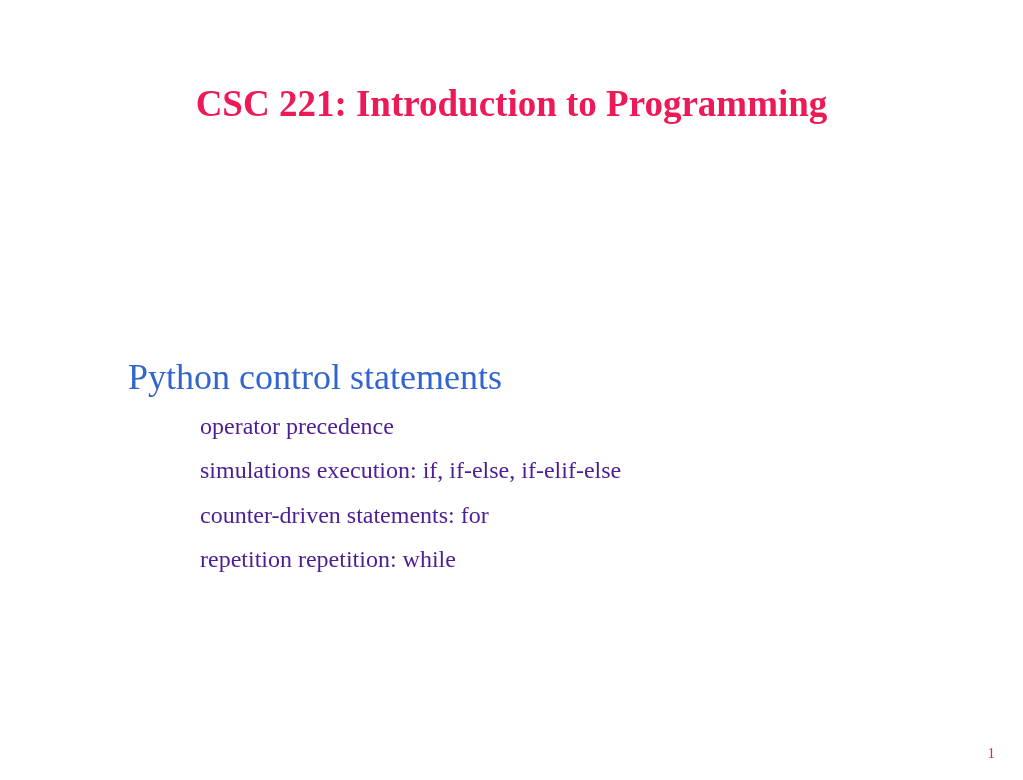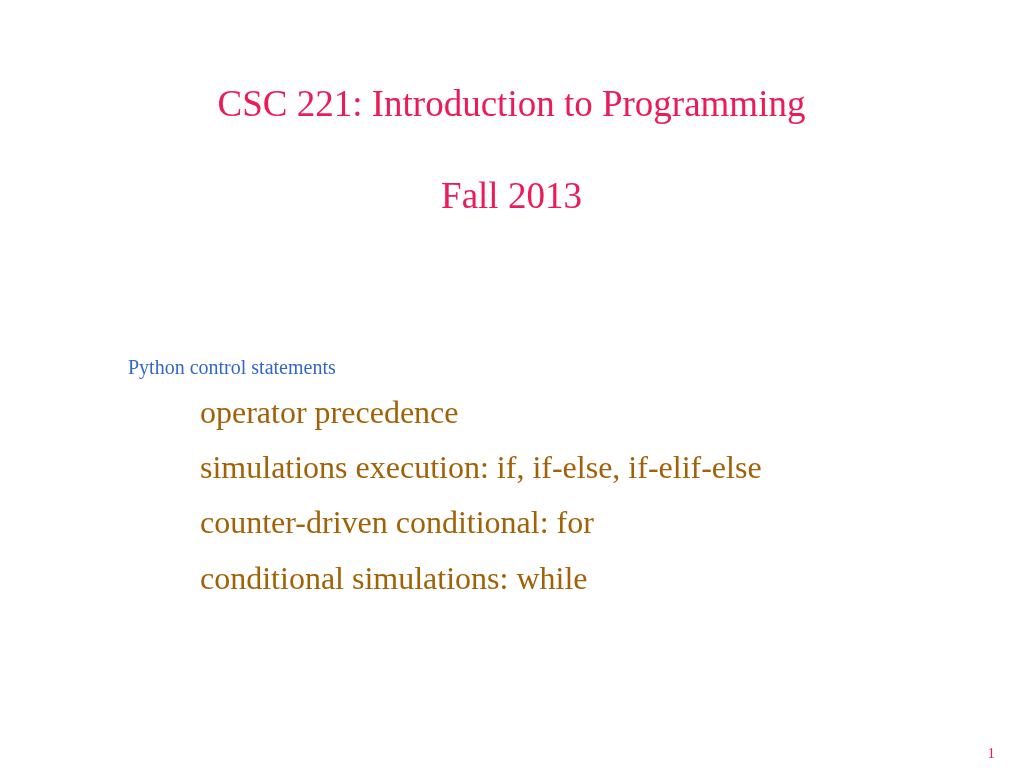--- a/index.html
+++ b/index.html
@@ -20,38 +20,38 @@
       height: 100%;
       position: relative;
     }
     .title-block {
       text-align: center;
       padding-top: 82px;
     }
     .title-line1 {
       color: #ed1a58;
       font-size: 37px;
-      font-weight: normal;
+      font-weight: bold;
       line-height: 1.2;
     }
     .title-line2 {
       color: #ed1a58;
       font-size: 37px;
       font-weight: normal;
       line-height: 1.2;
       margin-top: 48px;
     }
     .content-block {
       position: absolute;
       left: 128px;
       top: 356px;
     }
     .subtitle {
       color: #3366cc;
-      font-size: 20px;
+      font-size: 36px;
       font-weight: normal;
     }
     .bullet-list {
       margin-top: 12px;
       margin-left: 40px;
     }
     .bullet-item {
       display: flex;
       align-items: flex-start;
       margin-bottom: 12px;
@@ -59,58 +59,57 @@
     .bullet-marker {
       font-family: Arial, sans-serif;
       font-size: 24px;
       color: #000000;
       margin-right: 18px;
       display: inline-block;
       width: 14px;
       line-height: 1.2;
     }
     .bullet-text {
-      color: #a16207;
-      font-size: 32px;
+      color: #4c1d95;
+      font-size: 24px;
       font-weight: normal;
       line-height: 1.35;
     }
     .page-number {
       position: absolute;
       bottom: 18px;
       right: 28px;
       color: #ed1a58;
       font-size: 15px;
     }
   </style>
 </head>
 <body>
 
 <div class="slide-container">
   <div class="title-block">
     <div class="title-line1">CSC 221: Introduction to Programming</div>
-    <div class="title-line2">Fall 2013</div>
   </div>
 
   <div class="content-block">
     <div class="subtitle">Python control statements</div>
     <div class="bullet-list">
       <div class="bullet-item">
         <span class="bullet-marker"></span>
         <span class="bullet-text">operator precedence</span>
       </div>
       <div class="bullet-item">
         <span class="bullet-marker"></span>
         <span class="bullet-text">simulations execution: if, if-else, if-elif-else</span>
       </div>
       <div class="bullet-item">
         <span class="bullet-marker"></span>
-        <span class="bullet-text">counter-driven conditional: for</span>
+        <span class="bullet-text">counter-driven statements: for</span>
       </div>
       <div class="bullet-item">
         <span class="bullet-marker"></span>
-        <span class="bullet-text">conditional simulations: while</span>
+        <span class="bullet-text">repetition repetition: while</span>
       </div>
     </div>
   </div>
 
   <div class="page-number">1</div>
 </div>
 
 </body></html>

